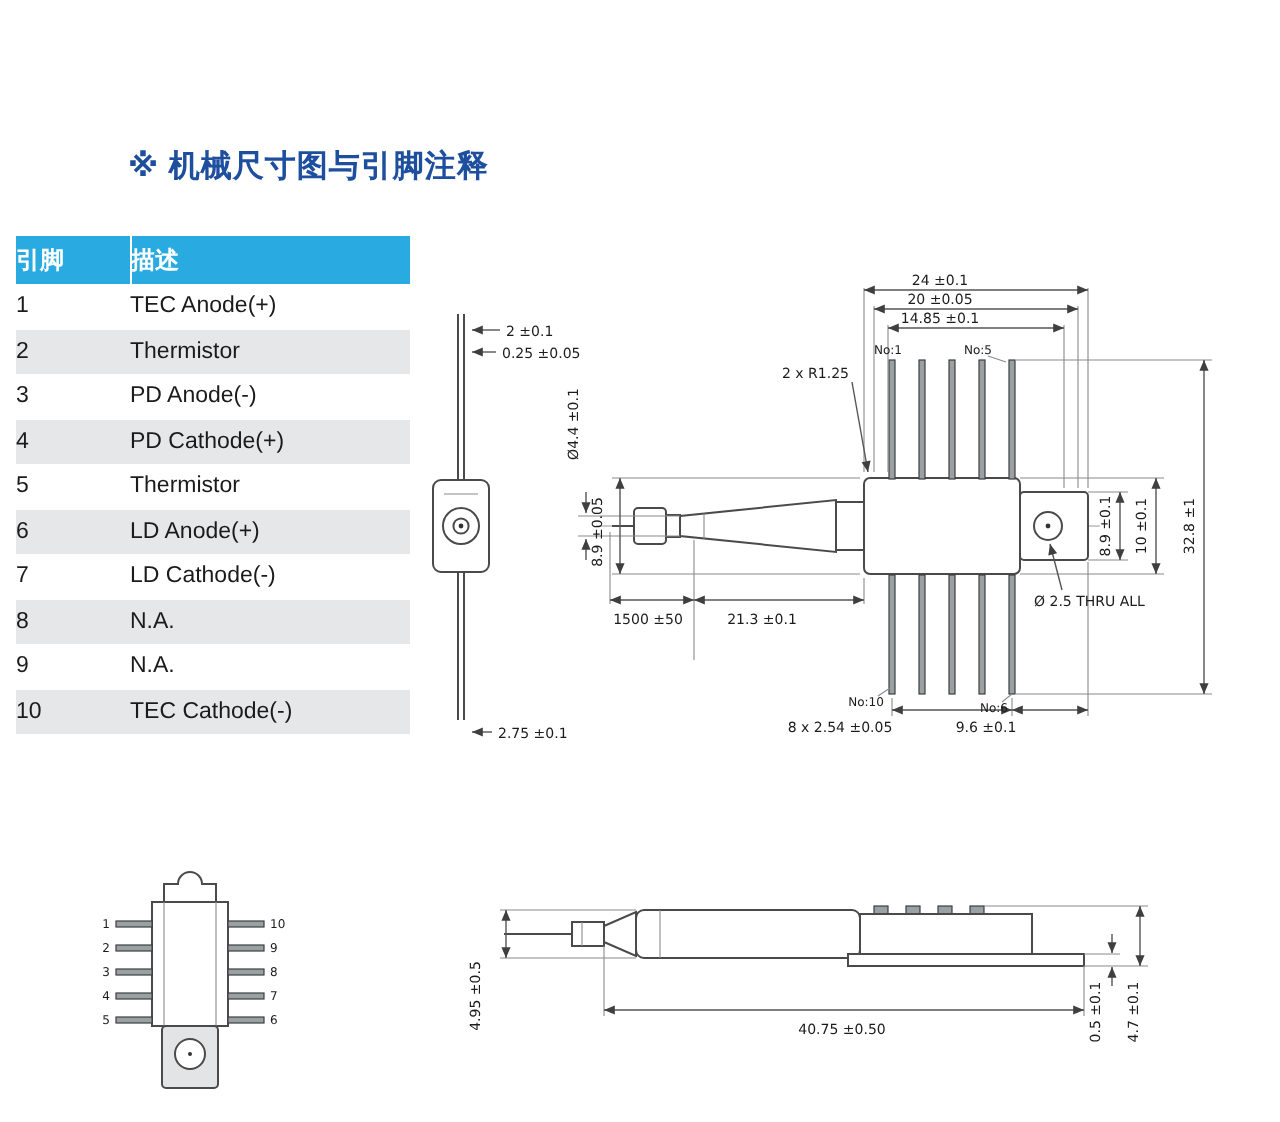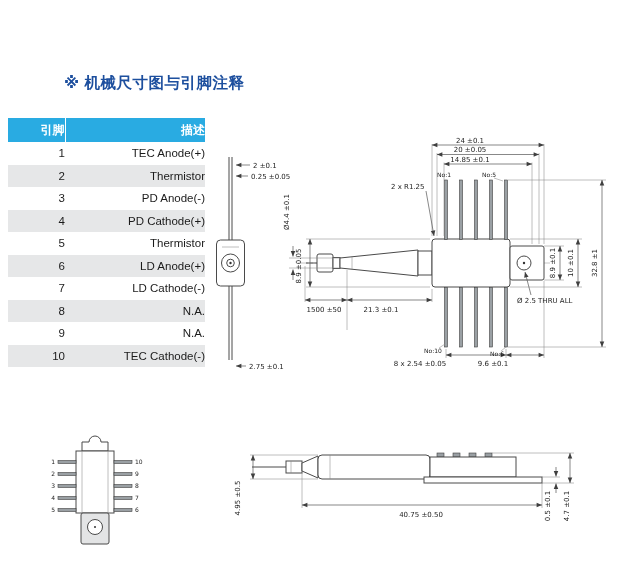--- a/index.html
+++ b/index.html
@@ -2,21 +2,21 @@
 <html><head>
 <meta charset="utf-8">
 <style>
   *{box-sizing:border-box}
   html,body{margin:0;padding:0}
   body{width:640px;height:561px;position:relative;background:#fff;
        font-family:"Liberation Sans","DejaVu Sans",sans-serif;overflow:hidden}
   .title{position:absolute;left:52px;top:61px;margin:12px;font-size:15.5px;font-weight:700;
          color:#1d4f9e;letter-spacing:.5px;white-space:nowrap}
   table.pin-table{position:absolute;left:8px;top:118px;width:197px;border-collapse:collapse;
-                  table-layout:fixed;text-align:right;color:#1b1b1b}
+                  table-layout:fixed;text-align:left;color:#1b1b1b}
   .pin-table th{background:#29abe2;color:#fff;font-weight:700;font-size:12px;height:24px;padding:0}
   .pin-table th.c1{width:57px;border-right:1px solid #fff}
   .pin-table td{font-size:11.5px;height:22.5px;padding:0}
   .pin-table tbody tr:nth-child(even) td{background:#e6e7e8}
   svg.drawing{position:absolute;left:0;top:0;display:block}
   .o{fill:#fff;stroke:#4a4a4a;stroke-width:1}
   .og{fill:#e3e4e5;stroke:#4a4a4a;stroke-width:1}
   .pin-s{fill:#9aa0a4;stroke:#3f3f3f;stroke-width:.6}
   .ln{stroke:#4a4a4a;stroke-width:1;fill:none}
   .thin{stroke:#8a8a8a;stroke-width:.55;fill:none}

